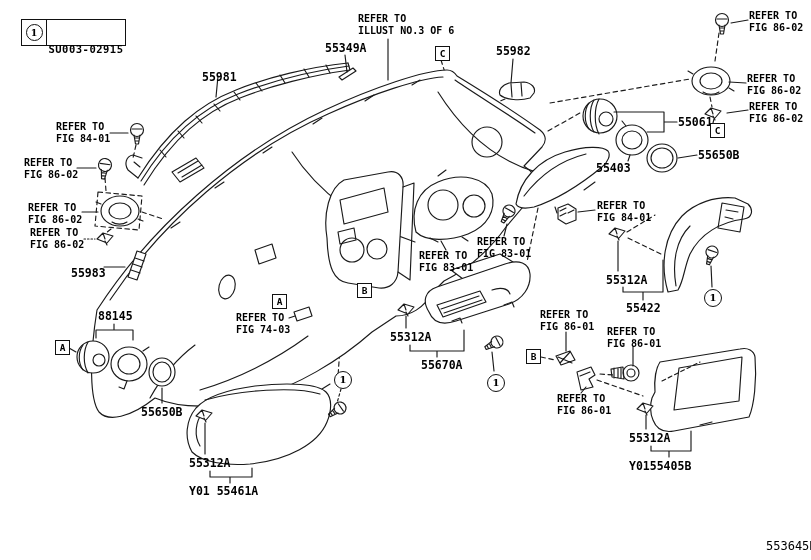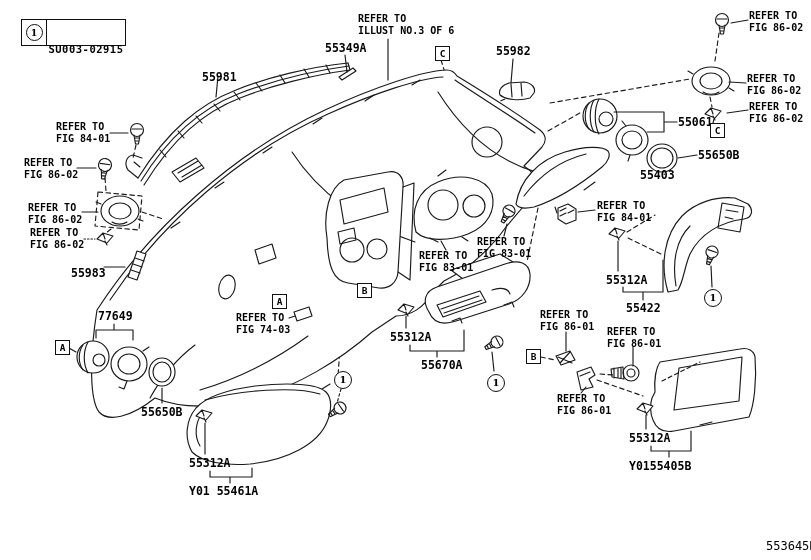--- a/index.html
+++ b/index.html
@@ -346,23 +346,23 @@
   <div class="ref" style="left:607px;top:326px;">REFER TO
 FIG 86-01</div>
   <div class="ref" style="left:557px;top:393px;">REFER TO
 FIG 86-01</div>
 
   <div class="pn" style="left:202px;top:70px;">55981</div>
   <div class="pn" style="left:325px;top:41px;text-align:right;">55349A</div>
   <div class="pn" style="left:496px;top:44px;text-align:right;">55982</div>
   <div class="pn" style="left:678px;top:115px;">55061</div>
   <div class="pn" style="left:698px;top:148px;">55650B</div>
-  <div class="pn" style="left:596px;top:168px;margin-left:44px;">55403</div>
+  <div class="pn" style="left:596px;top:161px;">55403</div>
   <div class="pn" style="left:71px;top:266px;">55983</div>
-  <div class="pn" style="left:98px;top:309px;">77649</div>
+  <div class="pn" style="left:98px;top:309px;">88145</div>
   <div class="pn" style="left:141px;top:405px;">55650B</div>
   <div class="pn" style="left:390px;top:330px;">55312A</div>
   <div class="pn" style="left:421px;top:358px;">55670A</div>
   <div class="pn" style="left:606px;top:273px;">55312A</div>
   <div class="pn" style="left:626px;top:301px;">55422</div>
   <div class="pn" style="left:189px;top:456px;">55312A</div>
   <div class="pn" style="left:189px;top:484px;">Y01 55461A</div>
   <div class="pn" style="left:629px;top:431px;">55312A</div>
   <div class="pn" style="left:629px;top:459px;">Y0155405B</div>
 

